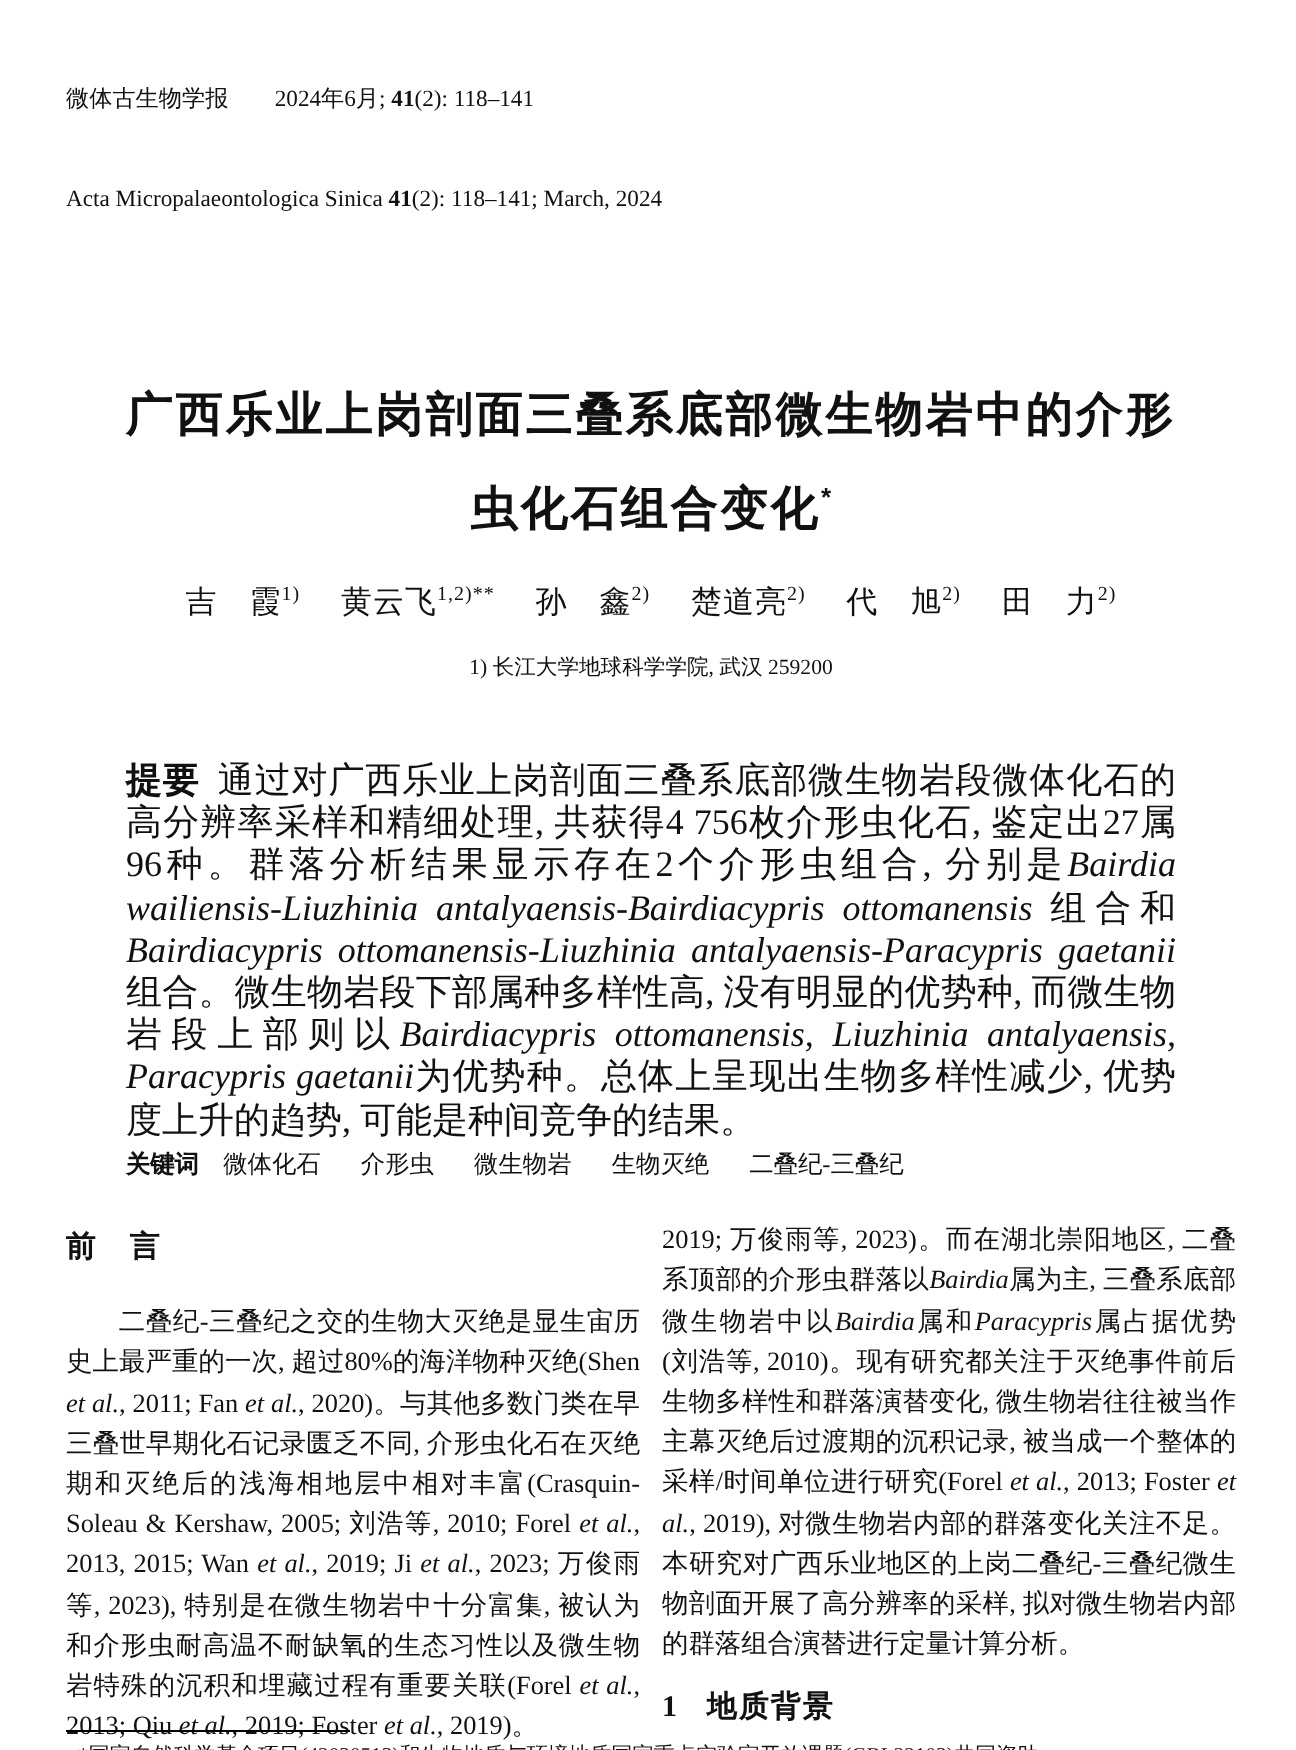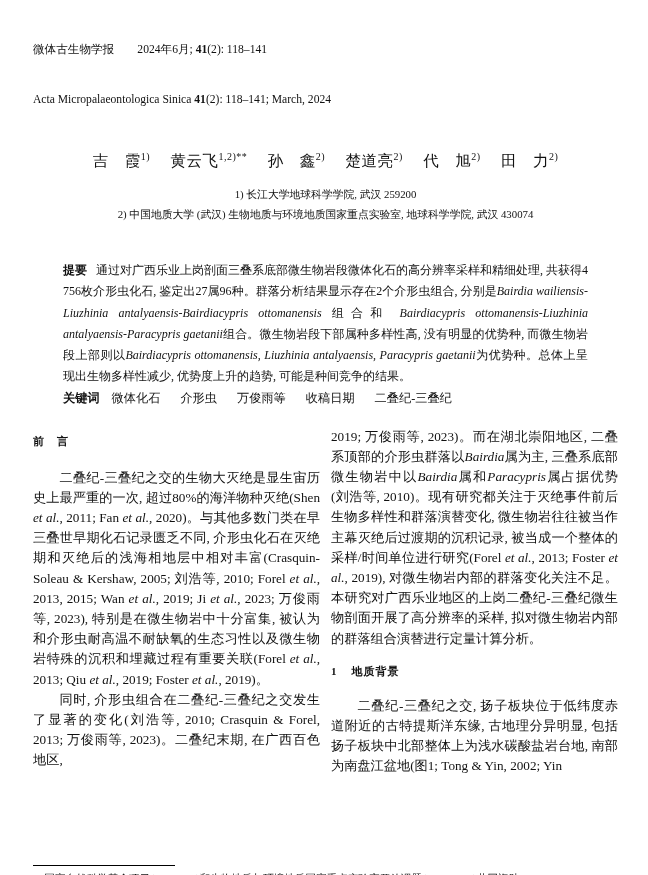--- a/index.html
+++ b/index.html
@@ -43,21 +43,21 @@
   .author { margin: 0 8px; white-space: nowrap; }
   .author sup { font-size: 10px; }
 
   
   .affiliations { margin-top: 13px; text-align: center; font-size: 10.8px; line-height: 19.5px; }
 
   
   .abstract-block {
     margin-top: 36px;
     padding: 0 30px 0 30px;
-    font-size: 12px;
+    font-size: 18px;
     line-height: 21.2px;
     text-align: justify;
   }
   .abstract-label, .keywords-label {
     font-family: "Liberation Sans", sans-serif;
     font-weight: bold;
     margin-right: 9px;
   }
   .keywords-line {
     margin-top: 1px;
@@ -71,21 +71,21 @@
   .columns {
     display: flex;
     gap: 11px;
     margin-top: 17px;
     font-size: 13.2px;
     line-height: 20.2px;
     text-align: justify;
   }
   .col { flex: 1 1 0; min-width: 0; }
   .section-heading {
-    font-size: 11px;
+    font-size: 15px;
     line-height: 26px;
     margin: 1px 0 14px 0;
     letter-spacing: 1px;
     text-align: left;
   }
   .section-heading .heading-num { margin-right: 14px; }
   .body-para { margin: 0; }
   .body-para.indent { text-indent: 2em; }
   .geology-heading { margin: 9px 0 12px 0; }
 
@@ -109,45 +109,47 @@
 </head>
 <body>
 
 <div class="page">
 
   <div class="journal-header">
     <div><span>微体古生物学报</span><span>　　</span><span>2024年6月; </span><span class="run-b">41</span><span>(2): 118–141</span></div>
     <div><span>Acta Micropalaeontologica Sinica </span><span class="run-b">41</span><span>(2): 118–141; March, 2024</span></div>
   </div>
 
+  <h1 class="paper-title"><span>广西乐业上岗剖面三叠系底部微生物岩中的介形</span><br>
+    <span>虫化石组合变化</span><sup>*</sup>
+  </h1>
 
   <div class="authors-line">
     <span class="author"><span>吉　霞</span><sup>1)</sup></span>
     <span class="author"><span>黄云飞</span><sup>1,2)**</sup></span>
     <span class="author"><span>孙　鑫</span><sup>2)</sup></span>
     <span class="author"><span>楚道亮</span><sup>2)</sup></span>
     <span class="author"><span>代　旭</span><sup>2)</sup></span>
     <span class="author"><span>田　力</span><sup>2)</sup></span>
   </div>
 
   <div class="affiliations">
     <div>1) 长江大学地球科学学院, 武汉 259200</div>
-    <div>2) 中国地质大学 (武汉) 生物地质与环境地质国家重点实验室, 地球科学学院, 武汉 430074</div>
   </div>
 
   <div class="abstract-block">
     <span class="abstract-label">提要</span><span><span>通过对广西乐业上岗剖面三叠系底部微生物岩段微体化石的高分辨率采样和精细处理, 共获得4 756枚介形虫化石, 鉴定出27属96种。群落分析结果显示存在2个介形虫组合, 分别是</span><span class="run-i">Bairdia wailiensis-Liuzhinia antalyaensis-Bairdiacypris ottomanensis</span><span> 组合和 </span><span class="run-i">Bairdiacypris ottomanensis-Liuzhinia antalyaensis-Paracypris gaetanii</span><span>组合。微生物岩段下部属种多样性高, 没有明显的优势种, 而微生物岩段上部则以</span><span class="run-i">Bairdiacypris ottomanensis, Liuzhinia antalyaensis, Paracypris gaetanii</span><span>为优势种。总体上呈现出生物多样性减少, 优势度上升的趋势, 可能是种间竞争的结果。</span></span>
   </div>
 
   <div class="keywords-line">
     <span class="keywords-label">关键词</span>
     <span class="keyword-item">微体化石</span>
     <span class="keyword-item">介形虫</span>
-    <span class="keyword-item">万俊雨等</span>
-    <span class="keyword-item">收稿日期</span>
+    <span class="keyword-item">微生物岩</span>
+    <span class="keyword-item">生物灭绝</span>
     <span class="keyword-item">二叠纪-三叠纪</span>
   </div>
 
   <div class="columns">
     <div class="col">
       <h2 class="section-heading">前　言</h2>
       <p class="body-para indent"><span>二叠纪-三叠纪之交的生物大灭绝是显生宙历史上最严重的一次, 超过80%的海洋物种灭绝(Shen </span><span class="run-i">et al.</span><span>, 2011; Fan </span><span class="run-i">et al.</span><span>, 2020)。与其他多数门类在早三叠世早期化石记录匮乏不同, 介形虫化石在灭绝期和灭绝后的浅海相地层中相对丰富(Crasquin-Soleau &amp; Kershaw, 2005; 刘浩等, 2010; Forel </span><span class="run-i">et al.</span><span>, 2013, 2015; Wan </span><span class="run-i">et al.</span><span>, 2019; Ji </span><span class="run-i">et al.</span><span>, 2023; 万俊雨等, 2023), 特别是在微生物岩中十分富集, 被认为和介形虫耐高温不耐缺氧的生态习性以及微生物岩特殊的沉积和埋藏过程有重要关联(Forel </span><span class="run-i">et al.</span><span>, 2013; Qiu </span><span class="run-i">et al.</span><span>, 2019; Foster </span><span class="run-i">et al.</span><span>, 2019)。</span></p>
       <p class="body-para indent"><span>同时, 介形虫组合在二叠纪-三叠纪之交发生了显著的变化(刘浩等, 2010; Crasquin &amp; Forel, 2013; 万俊雨等, 2023)。二叠纪末期, 在广西百色地区, </span></p>
     </div>
     <div class="col">

